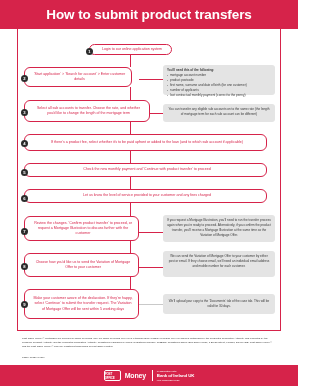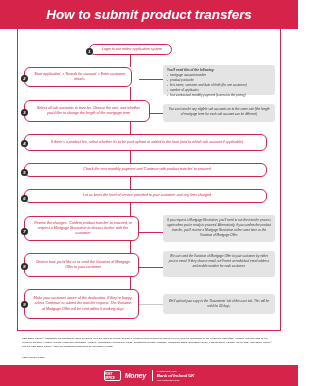--- a/index.html
+++ b/index.html
@@ -6,21 +6,20 @@
   html, body {
     width: 298px; height: 386px;
     background: #ffffff;
     font-family: "Liberation Sans", sans-serif;
     overflow: hidden;
   }
   #page {
     position: relative;
     width: 298px; height: 386px;
     background: #ffffff;
-    font-style: italic;
   }
 
   
   .header-bar {
     position: absolute;
     left: 0; top: 0;
     width: 298px; height: 29px;
     background: #d6234a;
   }
   .header-title {

